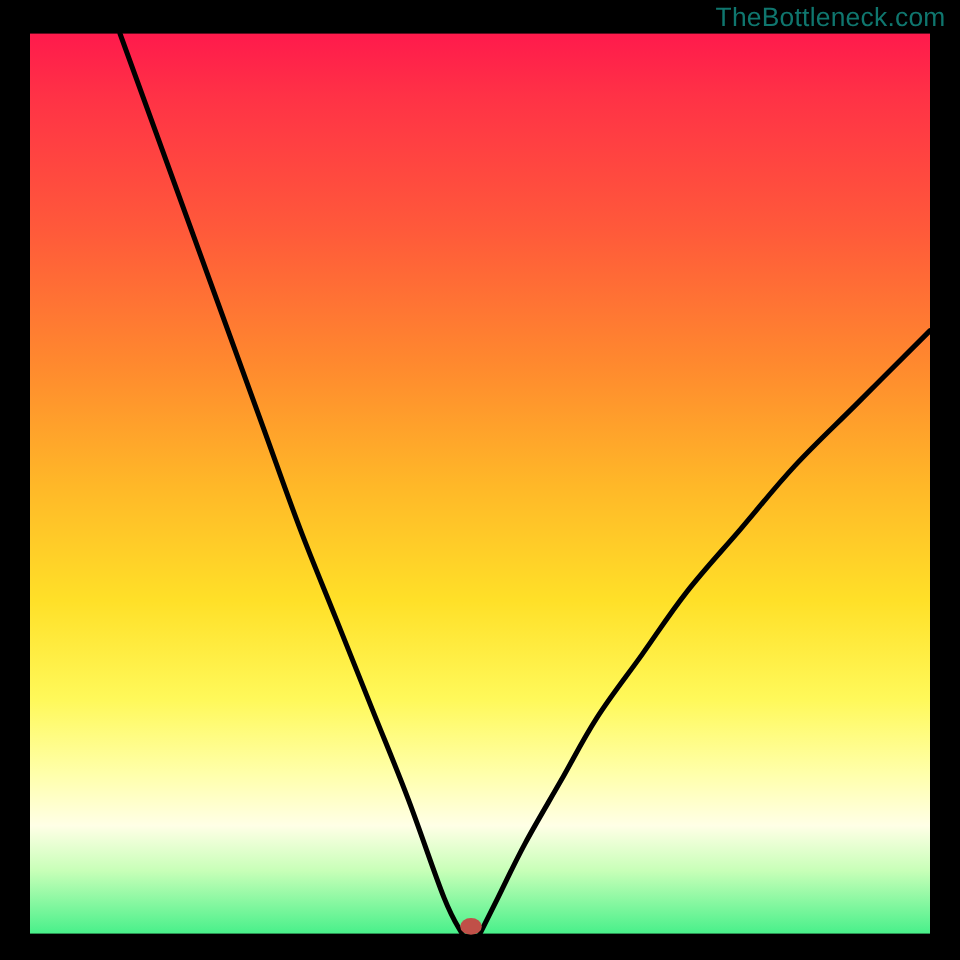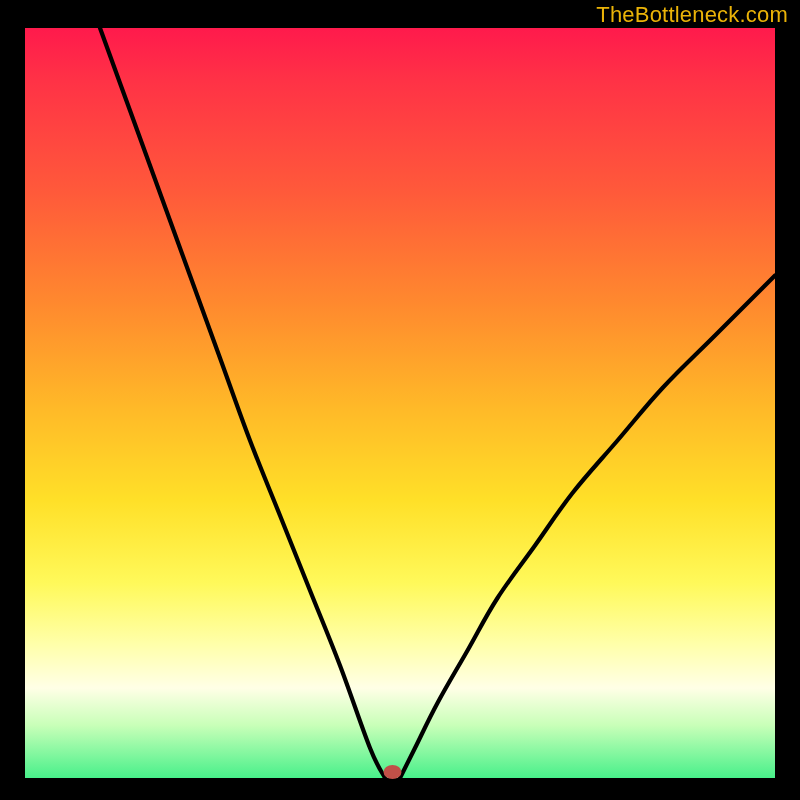--- a/index.html
+++ b/index.html
@@ -14,21 +14,21 @@
   .frame {
     position: absolute;
     left: 0; top: 0;
     width: 800px; height: 800px;
     background: #000;
   }
   .watermark {
     position: absolute;
     top: 2px;
     right: 12px;
-    color: #eab308;
+    color: #0f766e;
     font-size: 22px;
     font-weight: 500;
     letter-spacing: 0.2px;
     user-select: none;
   }
   .plot {
     position: absolute;
     left: 25px;
     top: 28px;
     width: 750px;

